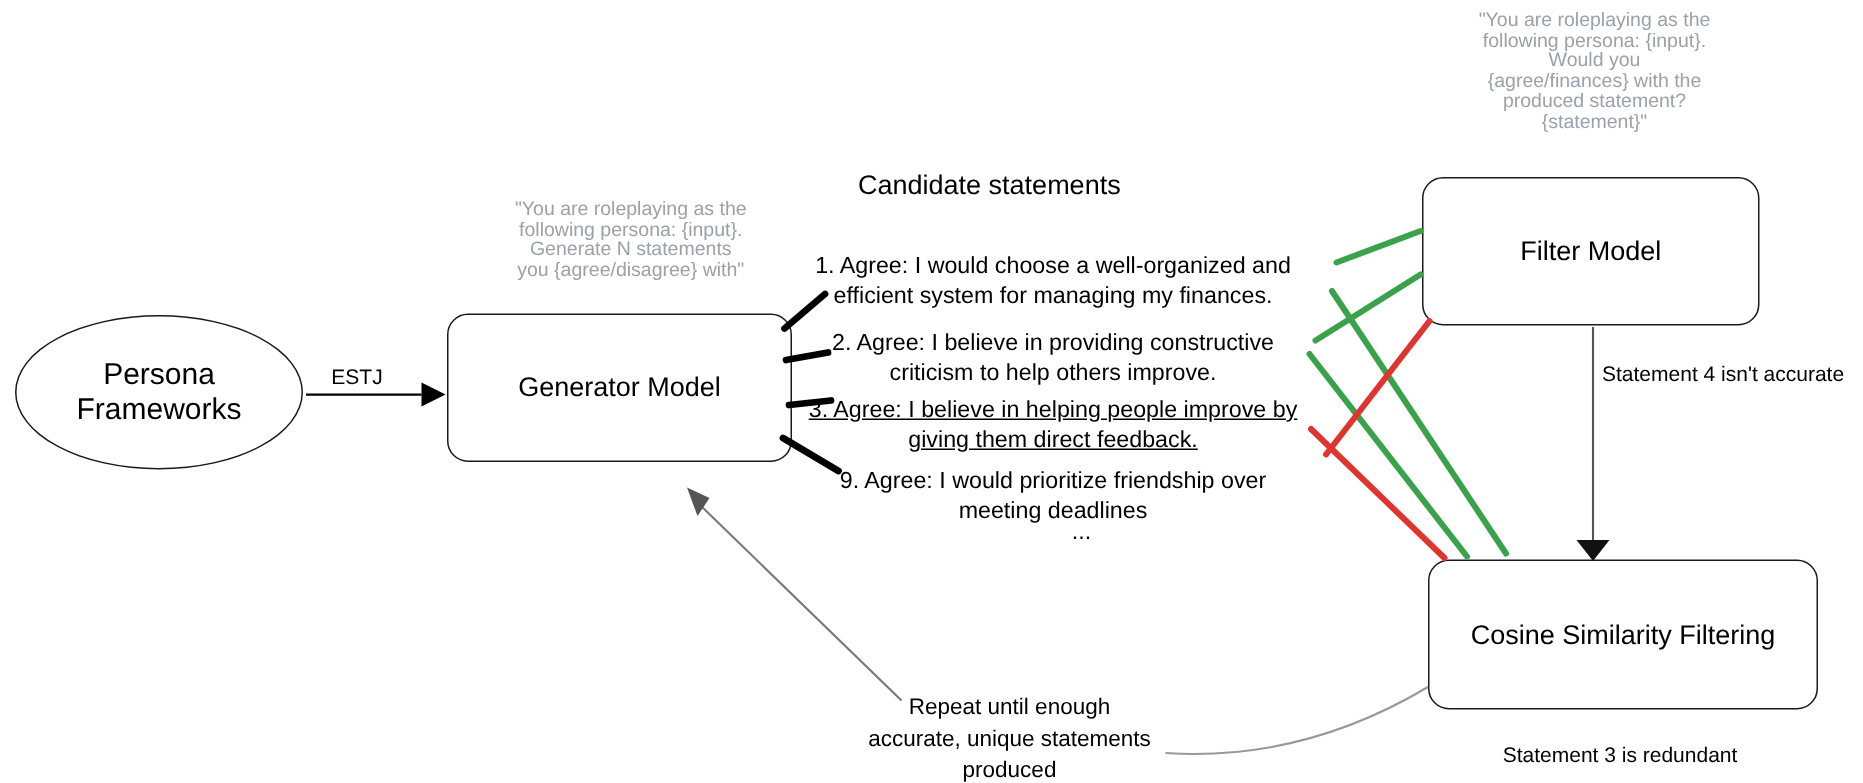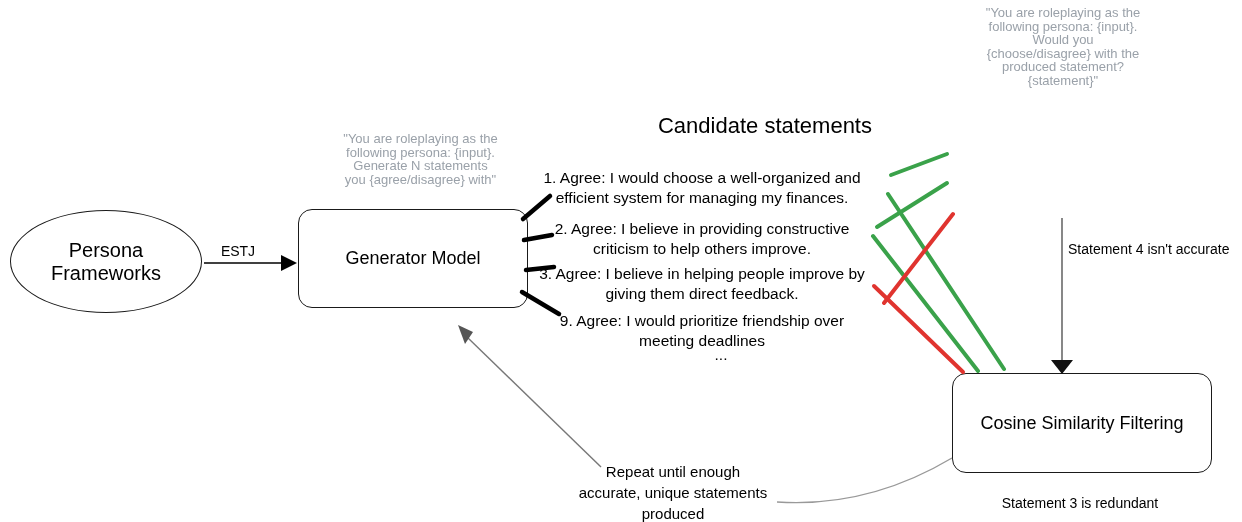--- a/index.html
+++ b/index.html
@@ -15,22 +15,22 @@
   }
   .rounded{border-radius:14px;font-size:18px;}
   .oval{border-radius:50%;font-size:20px;line-height:1.15;}
   .oval .lbl{width:130px;}
   .prompt{
     position:absolute;z-index:1;color:#9aa1a9;font-size:13px;line-height:13.5px;
     text-align:center;
   }
   .prompt div{white-space:nowrap;}
   .title{
-    position:absolute;left:572px;top:113px;width:300px;text-align:right;
-    font-size:22px;z-index:1;
+    position:absolute;left:572px;top:113px;width:300px;text-align:left;
+    font-size:18px;z-index:1;
   }
   .stmt{
     position:absolute;left:526px;width:352px;text-align:center;
     font-size:15.5px;line-height:20px;z-index:1;
   }
   .stmt div{white-space:nowrap;}
   .ellipsis{position:absolute;left:545px;top:346px;width:352px;text-align:center;font-size:15.5px;z-index:1;}
   .edge-label{position:absolute;font-size:14px;z-index:4;margin-top:16px;}
   .estj{left:214px;top:227px;width:48px;text-align:center;}
   .filter-note{left:1068px;top:225px;}
@@ -73,52 +73,55 @@
   </svg>
 
   <div class="node rounded" style="left:298px;top:209px;width:230px;height:99px;">
     <span>Generator Model</span>
   </div>
 
   <div class="node oval" style="left:10px;top:210px;width:192px;height:103px;">
     <span class="lbl">Persona Frameworks</span>
   </div>
 
+  <div class="node rounded" style="left:948px;top:118px;width:225px;height:99px;">
+    <span>Filter Model</span>
+  </div>
 
   <div class="node rounded" style="left:952px;top:373px;width:260px;height:100px;">
     <span>Cosine Similarity Filtering</span>
   </div>
 
   <div class="prompt" style="left:330px;top:132px;width:181px;">
     <div>"You are roleplaying as the</div>
     <div>following persona: {input}.</div>
     <div>Generate N statements</div>
     <div>you {agree/disagree} with"</div>
   </div>
 
   <div class="prompt" style="left:963px;top:6px;width:200px;">
     <div>"You are roleplaying as the</div>
     <div>following persona: {input}.</div>
     <div>Would you</div>
-    <div>{choose/disagree} with the</div>
+    <div>{agree/finances} with the</div>
     <div>produced statement?</div>
     <div>{statement}"</div>
   </div>
 
   <div class="title">Candidate statements</div>
 
   <div class="stmt" style="top:168px;">
     <div>1. Agree: I would choose a well-organized and</div>
     <div>efficient system for managing my finances.</div>
   </div>
   <div class="stmt" style="top:219px;">
     <div>2. Agree: I believe in providing constructive</div>
     <div>criticism to help others improve.</div>
   </div>
-  <div class="stmt" style="top:264px;">
+  <div class="stmt" style="top:264px;text-decoration:underline;">
     <div>3. Agree: I believe in helping people improve by</div>
     <div>giving them direct feedback.</div>
   </div>
   <div class="stmt" style="top:311px;">
     <div>9. Agree: I would prioritize friendship over</div>
     <div>meeting deadlines</div>
   </div>
   <div class="ellipsis">...</div>
 
   <div class="edge-label estj">ESTJ</div>

